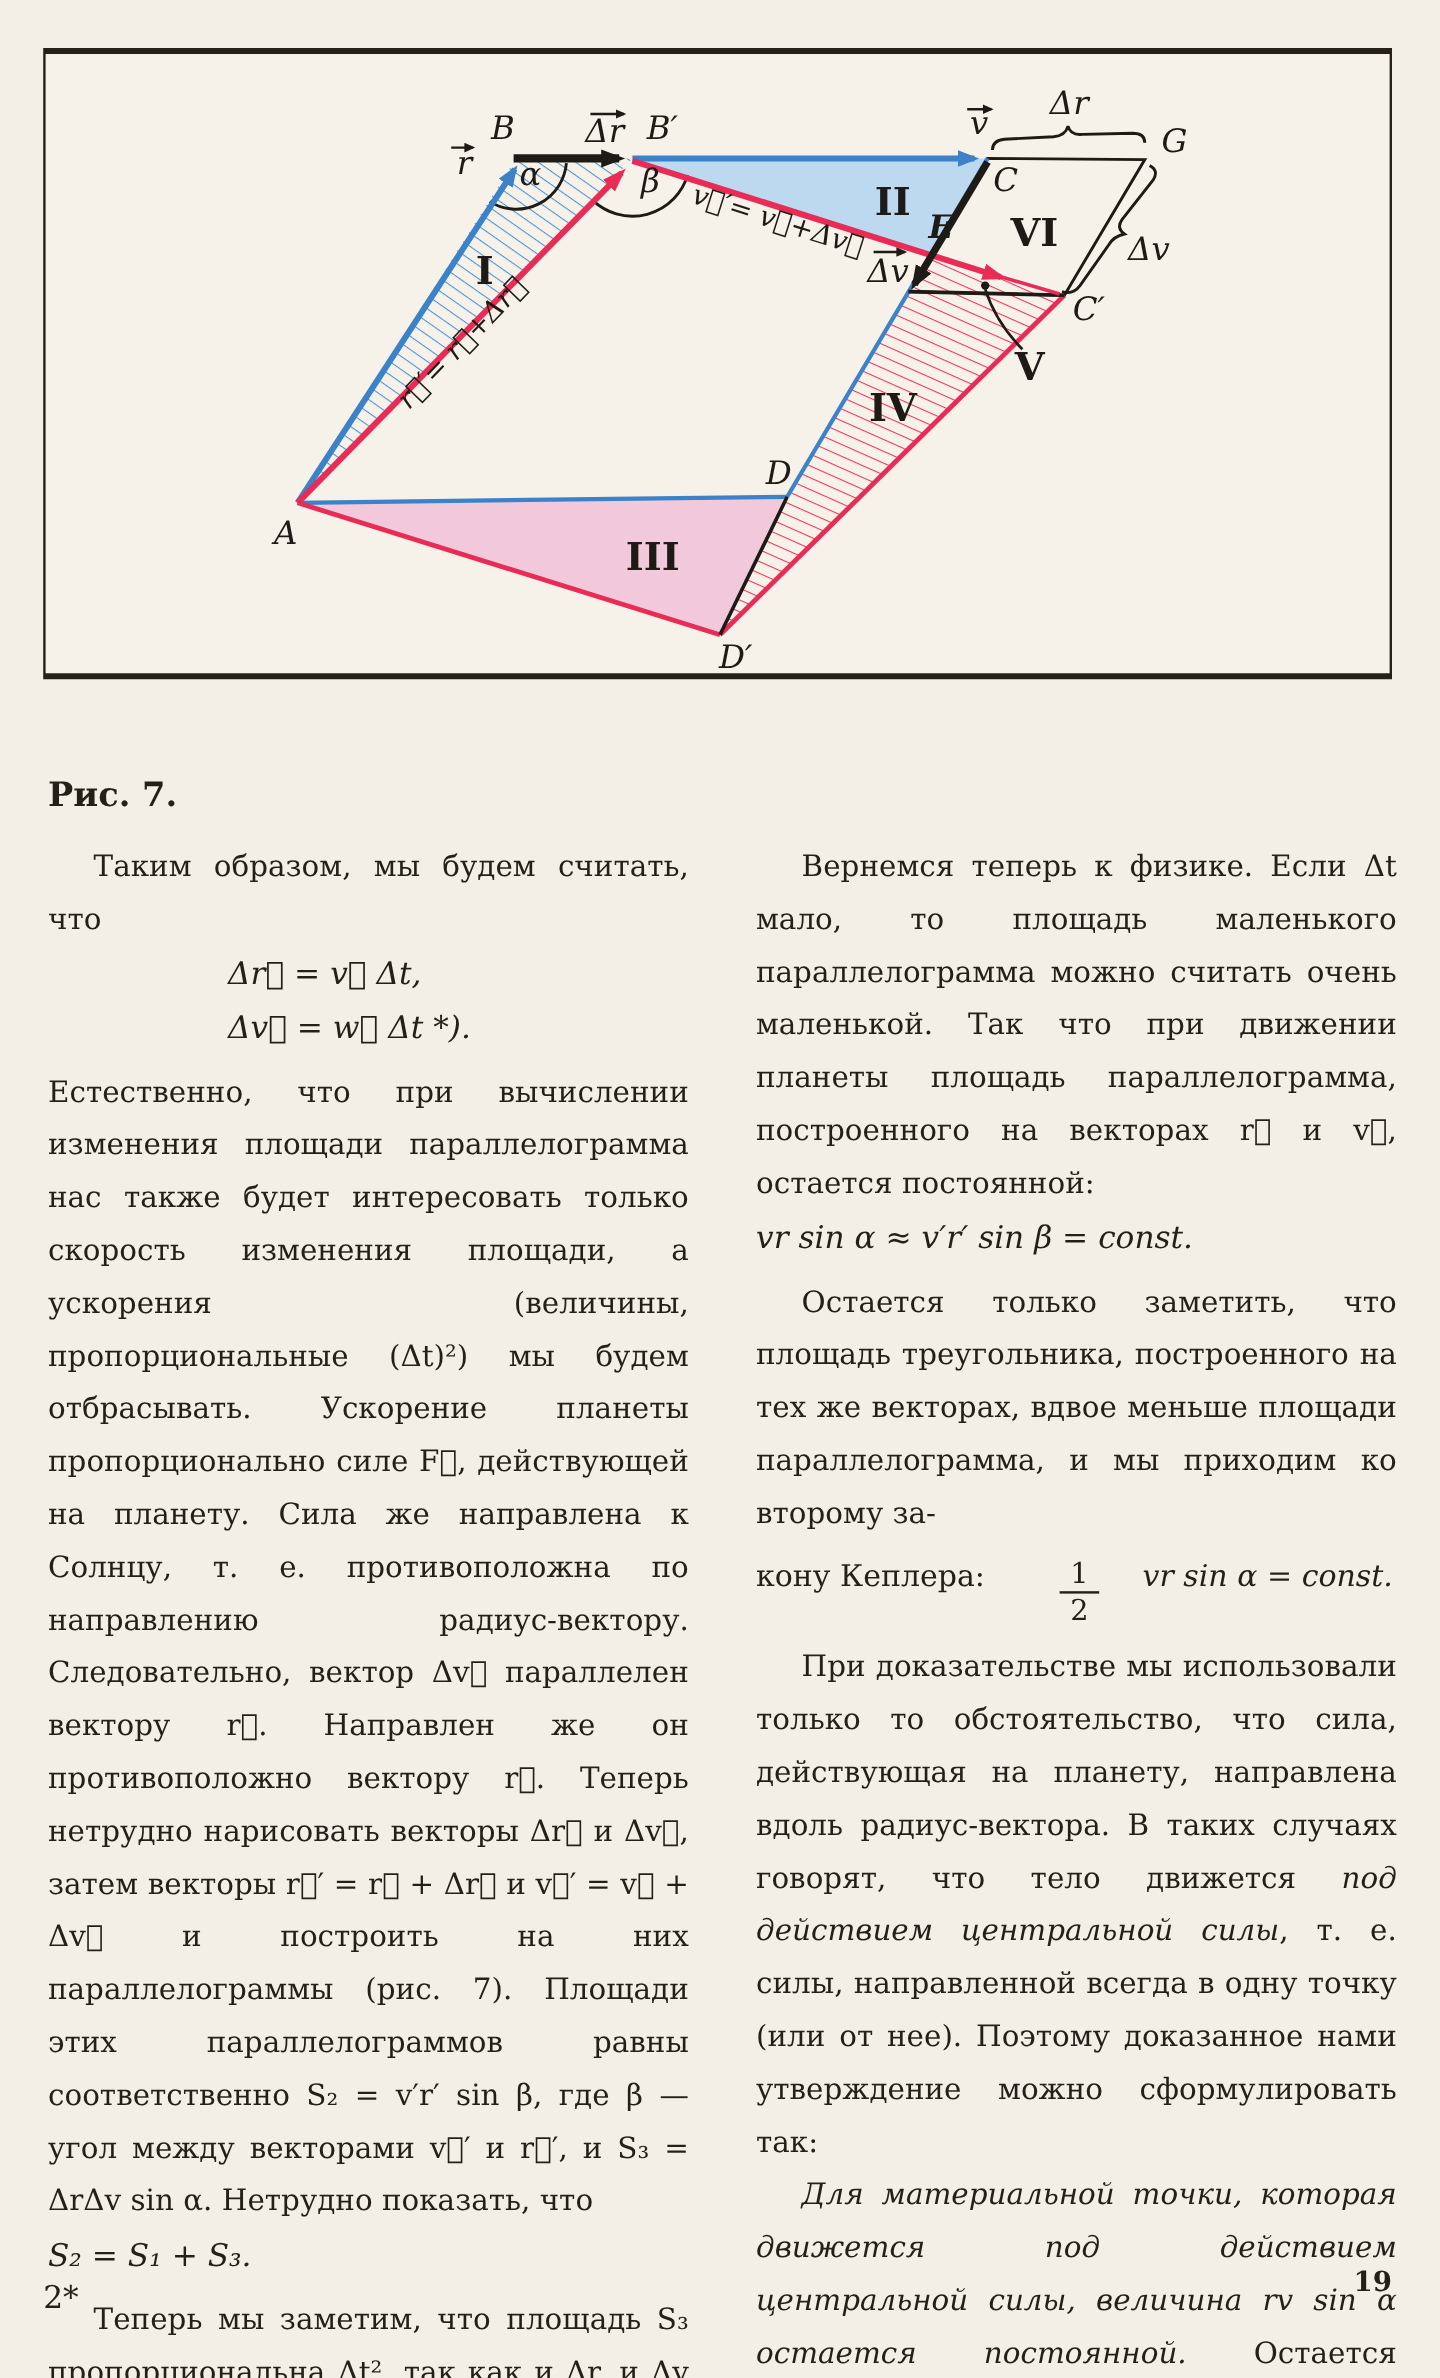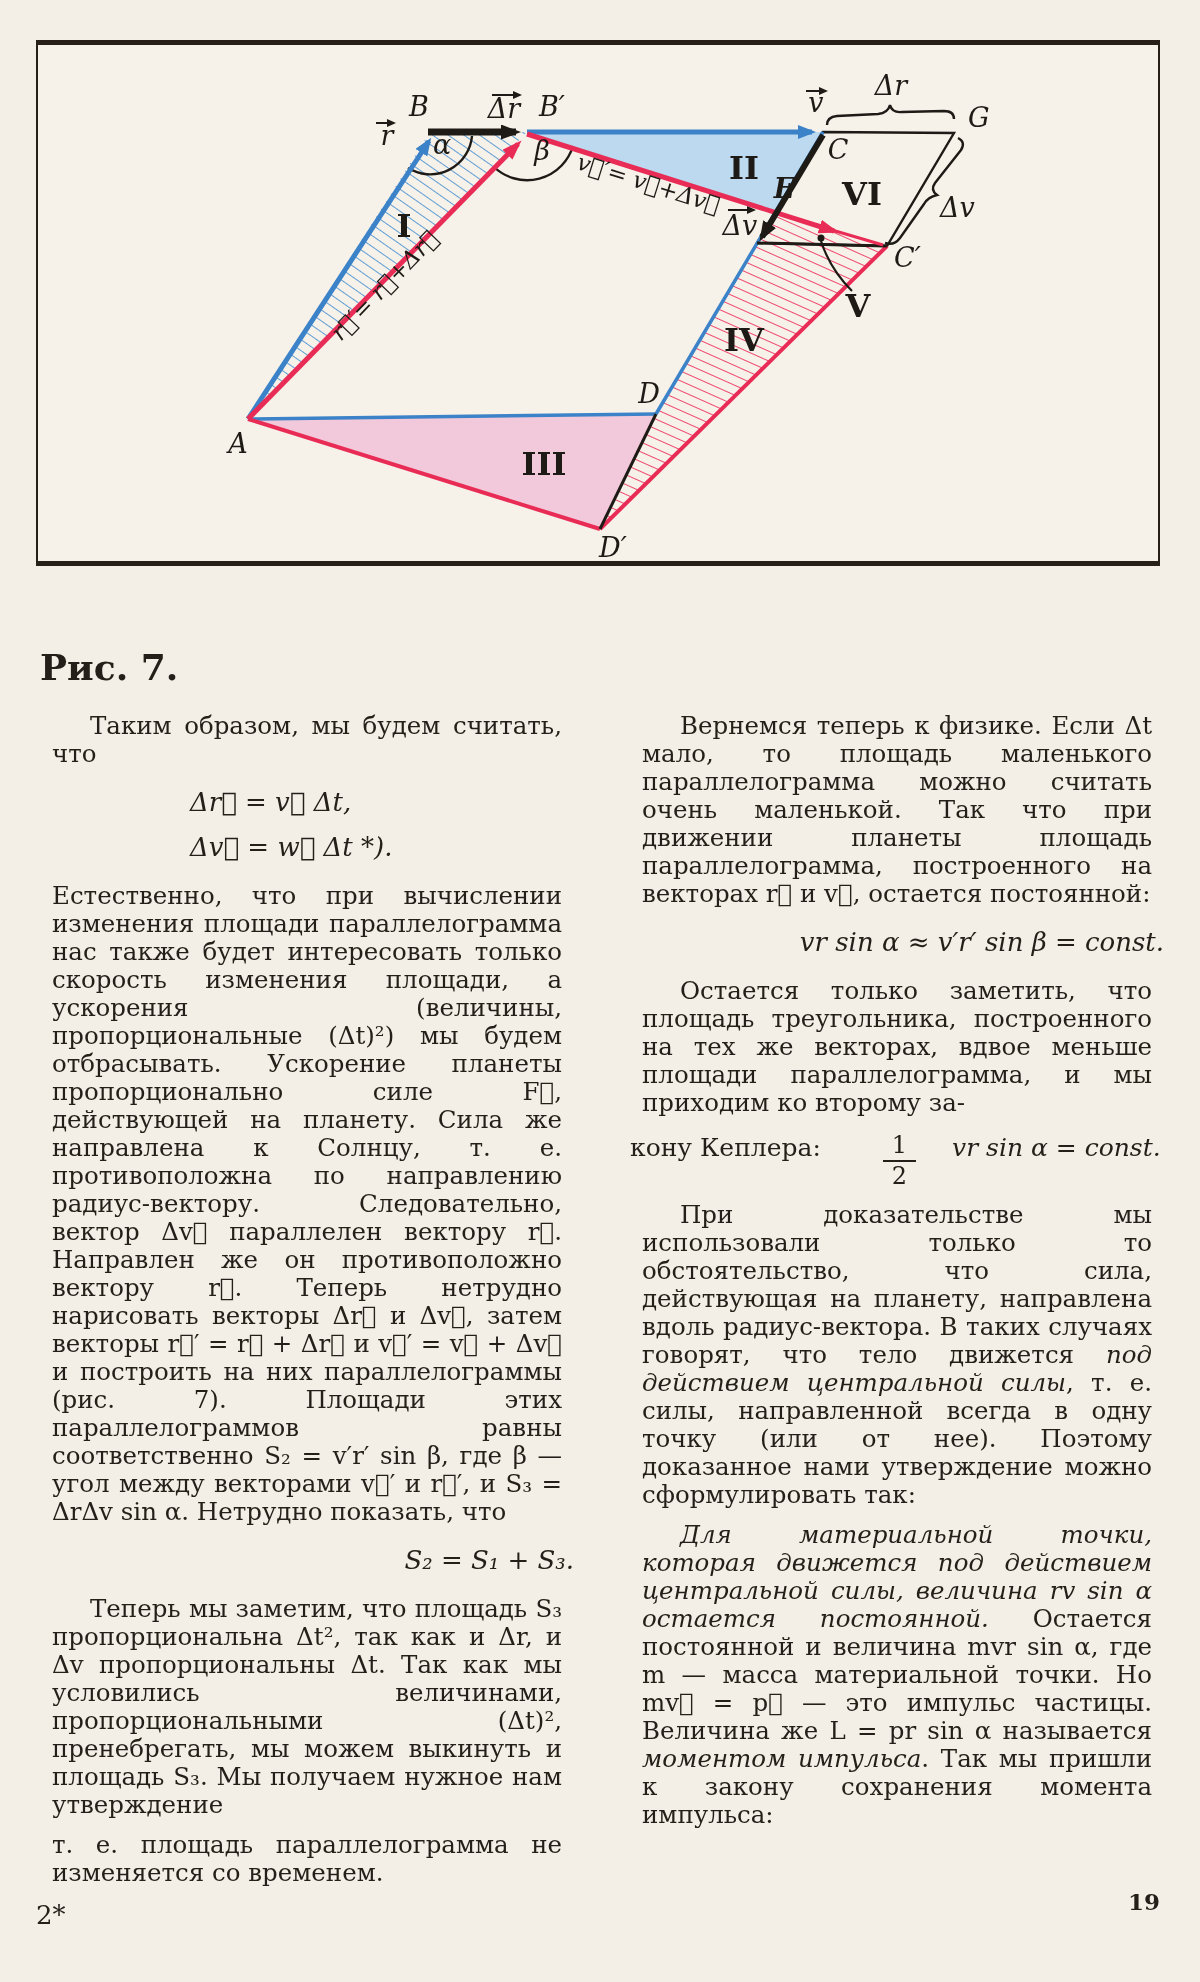--- a/index.html
+++ b/index.html
@@ -2,29 +2,29 @@
 <html><head>
 <meta charset="utf-8">
 <style>
   html,body{margin:0;padding:0;background:#d8d4ca;}
   .page{position:relative;width:1200px;height:1982px;background:#f3efe7;color:#241f18;
         font-family:"DejaVu Serif",serif;overflow:hidden;}
   .figure-frame{position:absolute;left:36px;top:40px;width:1124px;height:526px;
         box-sizing:border-box;background:#f6f2ea;
         border:2px solid #262019;border-top-width:5px;border-bottom-width:5px;}
   .figure-frame svg{display:block;}
-  .caption{position:absolute;left:40px;top:646px;font-weight:bold;font-size:36px;}
+  .caption{position:absolute;left:40px;top:646px;font-weight:bold;font-size:28px;}
   .columns{position:absolute;left:40px;top:700px;width:1124px;display:flex;gap:56px;}
   .col{width:534px;}
-  .col p{margin:12px;text-align:justify;font-size:24.5px;line-height:28px;}
+  .col p{margin:0;text-align:justify;font-size:24.5px;line-height:44px;}
   .col p.ind{text-indent:38px;}
   .em{font-style:italic;}
   .formula{font-style:italic;font-size:26px;margin:2px 0 8px;}
   .formula .fl{line-height:45px;}
-  .formula.center{text-align:right;}
+  .formula.center{text-align:left;}
   .formula.left{padding-left:150px;}
   .kepler{display:flex;align-items:flex-start;margin:16px 0 12px;font-size:25px;}
   .kepler .lead{white-space:nowrap;}
   .kepler .frac{display:inline-block;text-align:center;margin:0 36px 0 62px;line-height:1.05;
         font-style:normal;font-size:24px;}
   .kepler .frac .num{display:block;border-bottom:2.5px solid #241f18;padding:0 9px 2px;}
   .kepler .frac .den{display:block;padding-top:2px;}
   .kepler .rhs{font-style:italic;white-space:nowrap;}
   .sig{position:absolute;left:36px;top:1900px;font-size:26px;}
   .pagenum{position:absolute;right:40px;top:1888px;font-size:23px;font-weight:bold;}

